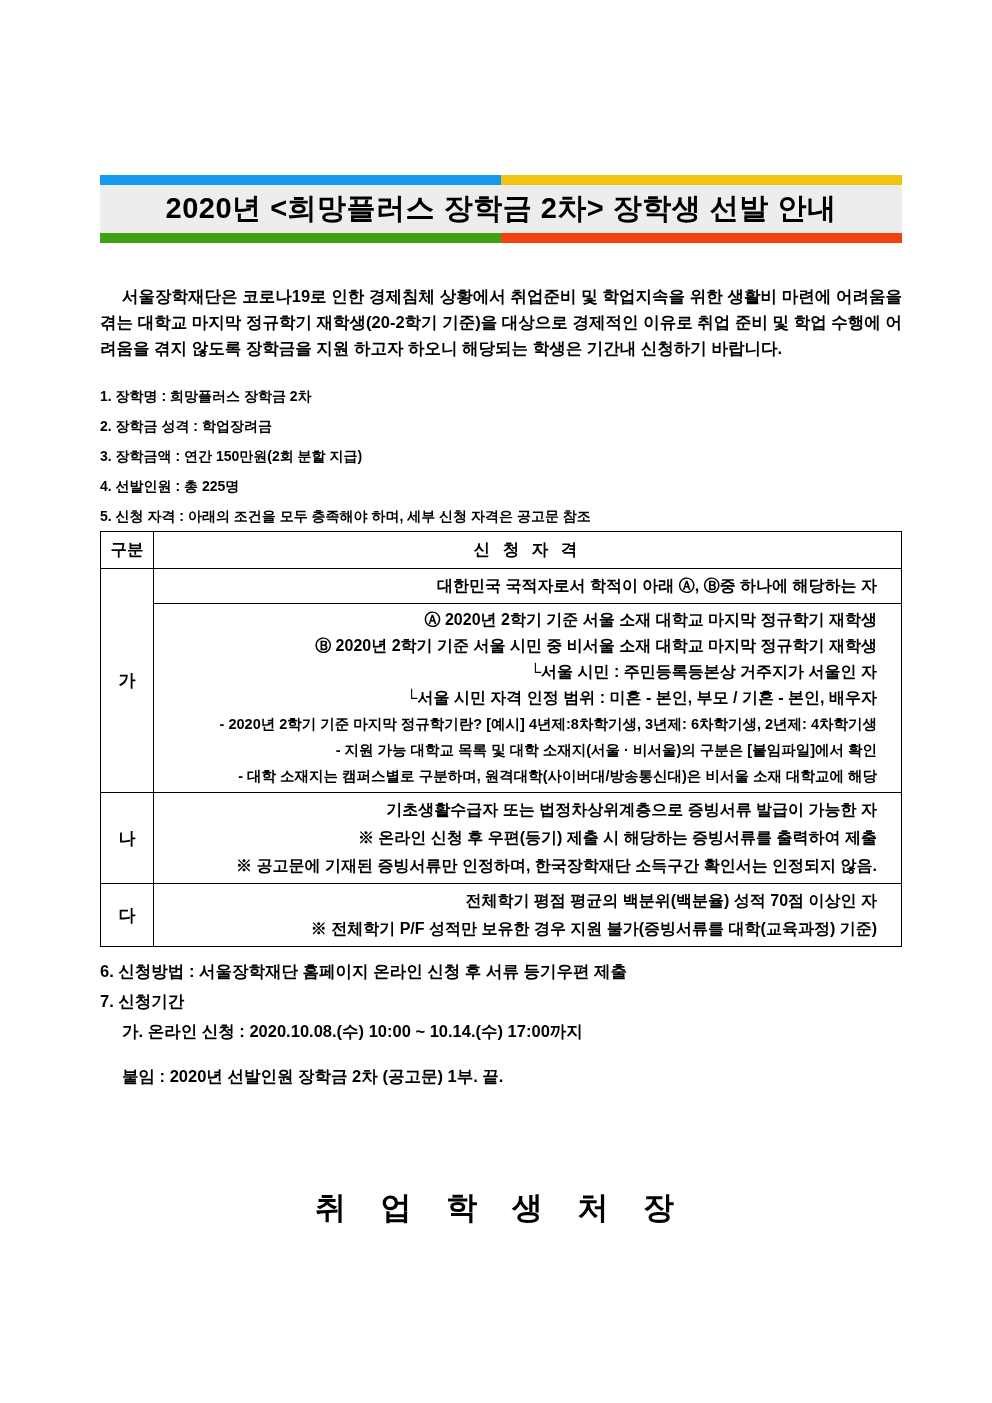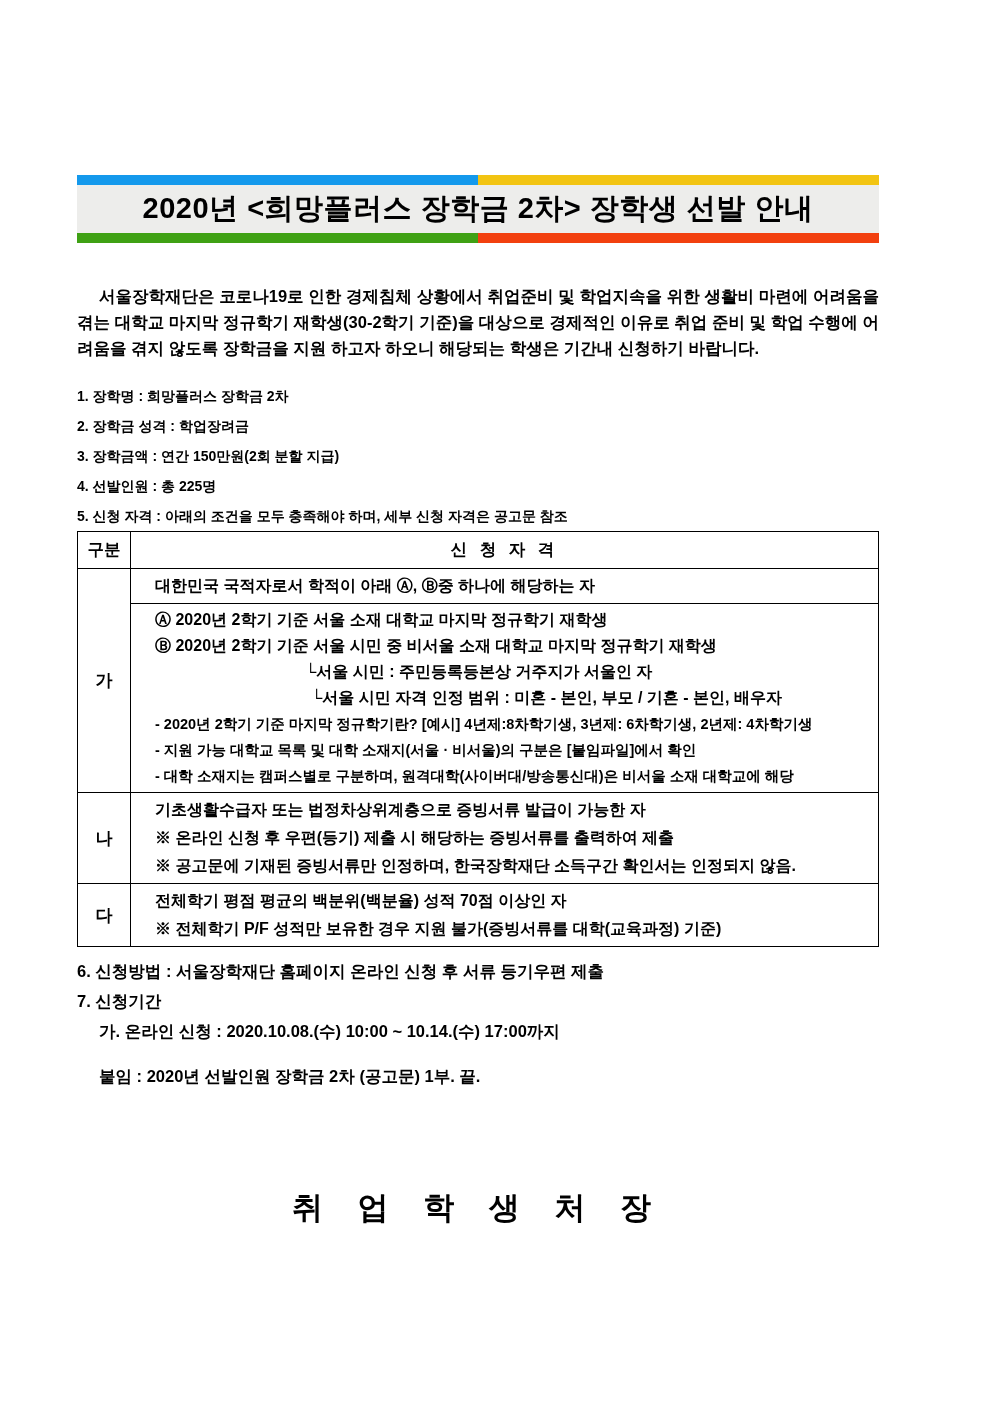--- a/index.html
+++ b/index.html
@@ -2,21 +2,21 @@
 <html><head>
 <meta charset="utf-8">
 <style>
   * { margin: 0; padding: 0; box-sizing: border-box; }
   html, body { background: #ffffff; }
   body {
     width: 992px; height: 1403px; position: relative;
     font-family: "Liberation Sans", sans-serif;
     font-weight: bold; color: #000;
   }
-  .content { position: absolute; left: 77px; top: 175px; width: 802px; }
+  .content { position: absolute; left: 100px; top: 175px; width: 802px; }
 
   
   .banner { width: 100%; }
   .banner-bar { height: 10px; display: flex; }
   .banner-bar span { flex: 1 1 50%; height: 100%; }
   .banner-title {
     height: 48px; display: flex; align-items: center; justify-content: center;
     font-size: 29px; letter-spacing: 0.5px;
   }
 
@@ -32,21 +32,21 @@
 
   
   table.elig {
     width: 100%; border-collapse: collapse; 
     font-size: 16px;
   }
   table.elig th, table.elig td { border: 1.6px solid #000; }
   th.col-gubun { width: 53px; height: 37px; font-size: 16.5px; text-align: center; }
   th.col-qual { height: 37px; font-size: 16.5px; text-align: center; letter-spacing: 4px; }
   td.label-cell { width: 53px; text-align: center; vertical-align: middle; font-size: 17px; }
-  td.cell { padding: 3px 24px; vertical-align: middle; }
+  td.cell { padding: 3px 24px; vertical-align: middle; text-align: right; }
   .cell .line { line-height: 26px; white-space: nowrap; }
   .cell .line.tall { line-height: 28px; }
   .indent1 { padding-left: 150px; }
   .indent2 { padding-left: 156px; }
   .small { font-size: 14.5px; }
 
   
   .after { margin-top: 9px; font-size: 16.5px; }
   .after .aitem { line-height: 30px; white-space: nowrap; }
   .after .sub { padding-left: 22px; }
@@ -73,21 +73,21 @@
       <span style="background-color: rgb(20, 153, 236);"></span>
       <span style="background-color: rgb(242, 196, 18);"></span>
     </div>
     <div class="banner-title" style="background-color: rgb(237, 237, 235);">2020년 &lt;희망플러스 장학금 2차&gt; 장학생 선발 안내</div>
     <div class="banner-bar">
       <span style="background-color: rgb(63, 161, 20);"></span>
       <span style="background-color: rgb(242, 64, 15);"></span>
     </div>
   </div>
 
-  <p class="intro">서울장학재단은 코로나19로 인한 경제침체 상황에서 취업준비 및 학업지속을 위한 생활비 마련에 어려움을 겪는 대학교 마지막 정규학기 재학생(30-2학기 기준)을 대상으로 경제적인 이유로 취업 준비 및 학업 수행에 어려움을 겪지 않도록 장학금을 지원 하고자 하오니 해당되는 학생은 기간내 신청하기 바랍니다.</p>
+  <p class="intro">서울장학재단은 코로나19로 인한 경제침체 상황에서 취업준비 및 학업지속을 위한 생활비 마련에 어려움을 겪는 대학교 마지막 정규학기 재학생(20-2학기 기준)을 대상으로 경제적인 이유로 취업 준비 및 학업 수행에 어려움을 겪지 않도록 장학금을 지원 하고자 하오니 해당되는 학생은 기간내 신청하기 바랍니다.</p>
 
   <div class="nlist">
     <div class="nitem">1. 장학명 : 희망플러스 장학금 2차</div>
     <div class="nitem">2. 장학금 성격 : 학업장려금</div>
     <div class="nitem">3. 장학금액 : 연간 150만원(2회 분할 지급)</div>
     <div class="nitem">4. 선발인원 : 총 225명</div>
     <div class="nitem">5. 신청 자격 : 아래의 조건을 모두 충족해야 하며, 세부 신청 자격은 공고문 참조</div>
   </div>
 
   <table class="elig">

